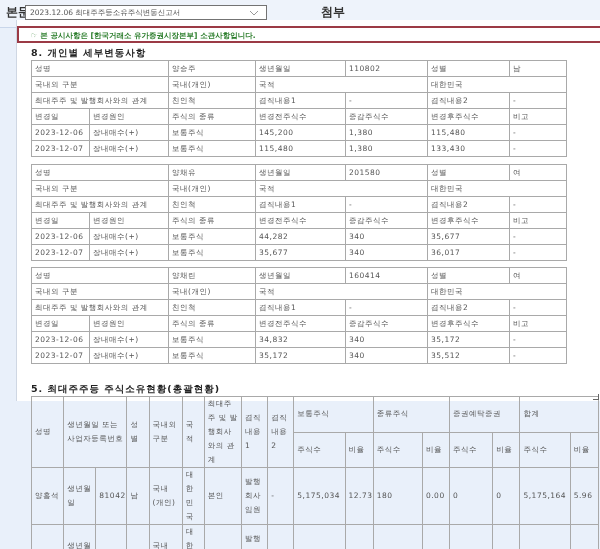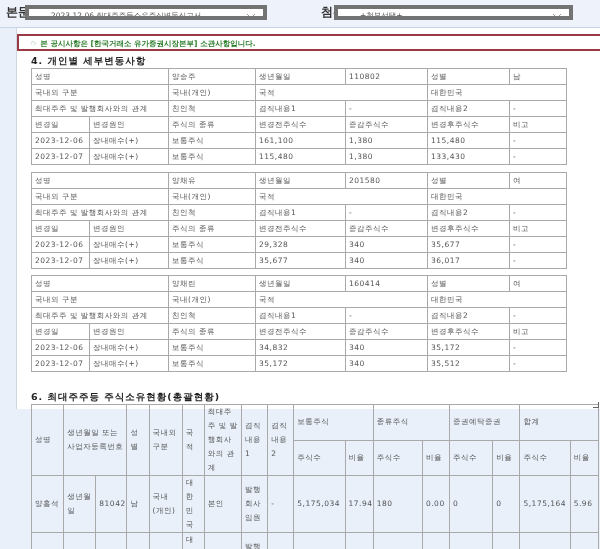--- a/index.html
+++ b/index.html
@@ -14,29 +14,29 @@
   .topbar {
     position: absolute; left: 0; top: 0; width: 600px; height: 28px;
     background: #eef3fb;
     border-bottom: 1px solid #c9d6ea;
   }
   .topbar .lbl {
     position: absolute; top: 4px; font-size: 12px; font-weight: bold; color: #333;
   }
   .select {
     position: absolute; top: 5px; height: 15px;
-    background: #fff; border: 4px solid #737373;
-    font-size: 7.5px; color: #555; padding: 2px 22px; line-height: 10px;
+    background: #fff; border: 1px solid #737373;
+    font-size: 7.5px; color: #555; padding: 2px 4px; line-height: 10px;
     white-space: nowrap; overflow: hidden;
   }
   .select .chev {
     position: absolute; right: 8px; top: 3px; width: 8px; height: 8px;
   }
   .doc {
-    position: absolute; left: 16px; top: 28px; width: 584px; height: 381px;
+    position: absolute; left: 16px; top: 20px; width: 584px; height: 381px;
     background: #fff;
     border-left: 1px solid #cfd7e3;
   }
   .notice {
     position: absolute; left: 0; top: 6px; width: 584px; height: 17px;
     border-top: 2px solid #9b3a45;
     border-bottom: 2px solid #9b3a45;
     border-left: 2px solid #9b3a45;
     background: #fff;
     font-size: 7.5px; color: #2b7d2b; font-weight: bold;
@@ -65,32 +65,26 @@
 
 <div class="topbar">
   <span class="lbl" style="left:6px;">본문</span>
   <div class="select" style="left:25px;width:242px;">
     <span>2023.12.06  최대주주등소유주식변동신고서</span>
     <svg class="chev" viewBox="0 0 8 8">
         <polyline points="0,2 4,6 8,2" fill="none" stroke="#999" stroke-width="1"></polyline>
       </svg>
   </div>
   <span class="lbl" style="left:321px;">첨부</span>
-  <div class="select" style="left:334px;width:239px;">
-    <span>+첨부선택+</span>
-    <svg class="chev" viewBox="0 0 8 8">
-        <polyline points="0,2 4,6 8,2" fill="none" stroke="#999" stroke-width="1"></polyline>
-      </svg>
-  </div>
 </div>
 
 <div class="doc">
   <div class="notice">☞ 본 공시사항은 [한국거래소 유가증권시장본부] 소관사항입니다.</div>
 
-  <div class="h4" style="top:27px;">4. 개인별 세부변동사항</div>
+  <div class="h4" style="top:27px;">8. 개인별 세부변동사항</div>
 
   <table class="grid" style="left:14px;top:40px;width:535px;">
     <colgroup>
         <col style="width:58px">
         <col style="width:79px">
         <col style="width:87px">
         <col style="width:90px">
         <col style="width:82px">
         <col style="width:82px">
         <col style="width:57px">
@@ -124,21 +118,21 @@
       <td>주식의 종류</td>
       <td>변경전주식수</td>
       <td>증감주식수</td>
       <td>변경후주식수</td>
       <td>비고</td>
     </tr>
     <tr>
       <td>2023-12-06</td>
       <td>장내매수(+)</td>
       <td>보통주식</td>
-      <td>161,100</td>
+      <td>145,200</td>
       <td>1,380</td>
       <td>115,480</td>
       <td>-</td>
     </tr>
     <tr>
       <td>2023-12-07</td>
       <td>장내매수(+)</td>
       <td>보통주식</td>
       <td>115,480</td>
       <td>1,380</td>
@@ -187,21 +181,21 @@
       <td>주식의 종류</td>
       <td>변경전주식수</td>
       <td>증감주식수</td>
       <td>변경후주식수</td>
       <td>비고</td>
     </tr>
     <tr>
       <td>2023-12-06</td>
       <td>장내매수(+)</td>
       <td>보통주식</td>
-      <td>29,328</td>
+      <td>44,282</td>
       <td>340</td>
       <td>35,677</td>
       <td>-</td>
     </tr>
     <tr>
       <td>2023-12-07</td>
       <td>장내매수(+)</td>
       <td>보통주식</td>
       <td>35,677</td>
       <td>340</td>
@@ -267,21 +261,21 @@
       <td>장내매수(+)</td>
       <td>보통주식</td>
       <td>35,172</td>
       <td>340</td>
       <td>35,512</td>
       <td>-</td>
     </tr>
   </tbody>
     </table>
 
-  <div class="h4" style="top:363px;">6. 최대주주등 주식소유현황(총괄현황)</div>
+  <div class="h4" style="top:363px;">5. 최대주주등 주식소유현황(총괄현황)</div>
 
   <table class="grid sum" style="left:14px;top:376px;width:568px;">
     <colgroup>
       <col style="width:32px">
         <col style="width:32px">
         <col style="width:31px">
         <col style="width:22px">
         <col style="width:33px">
         <col style="width:22px">
         <col style="width:37px">
@@ -325,21 +319,21 @@
       <td>양홍석</td>
       <td>생년월일</td>
       <td>810420</td>
       <td>남</td>
       <td>국내(개인)</td>
       <td>대한민국</td>
       <td>본인</td>
       <td>발행회사임원</td>
       <td>-</td>
       <td>5,175,034</td>
-      <td>17.94</td>
+      <td>12.73</td>
       <td>180</td>
       <td>0.00</td>
       <td>0</td>
       <td>0</td>
       <td>5,175,164</td>
       <td>5.96</td>
     </tr>
     <tr style="height:44px;">
       <td>이어룸</td>
       <td>생년월일</td>

